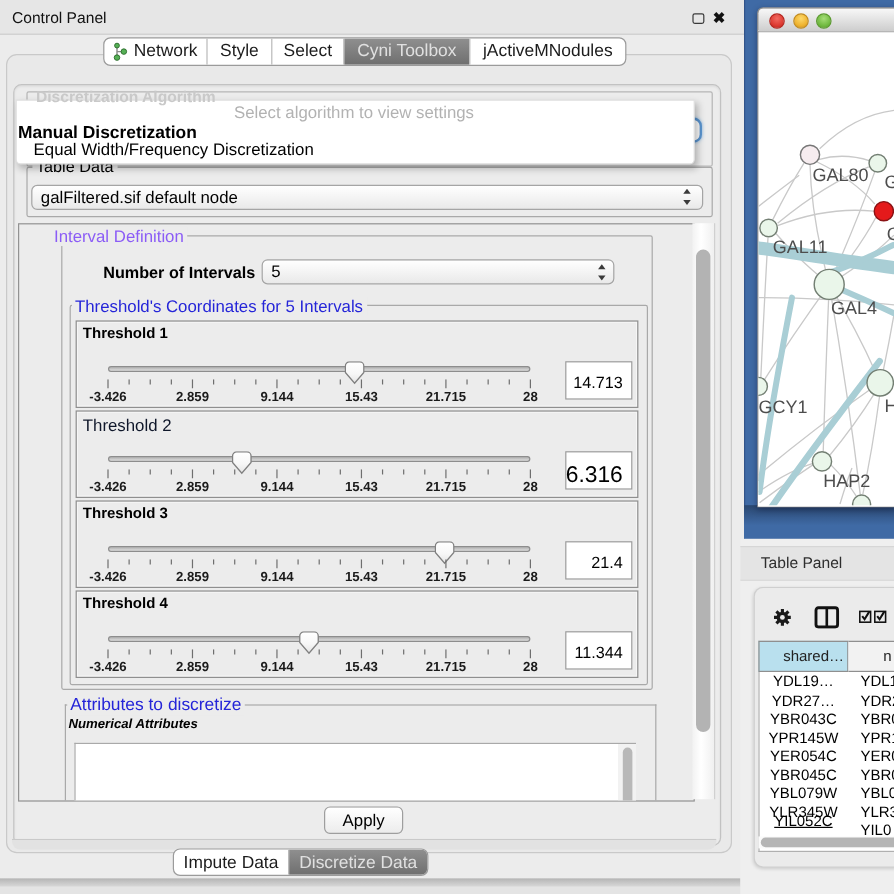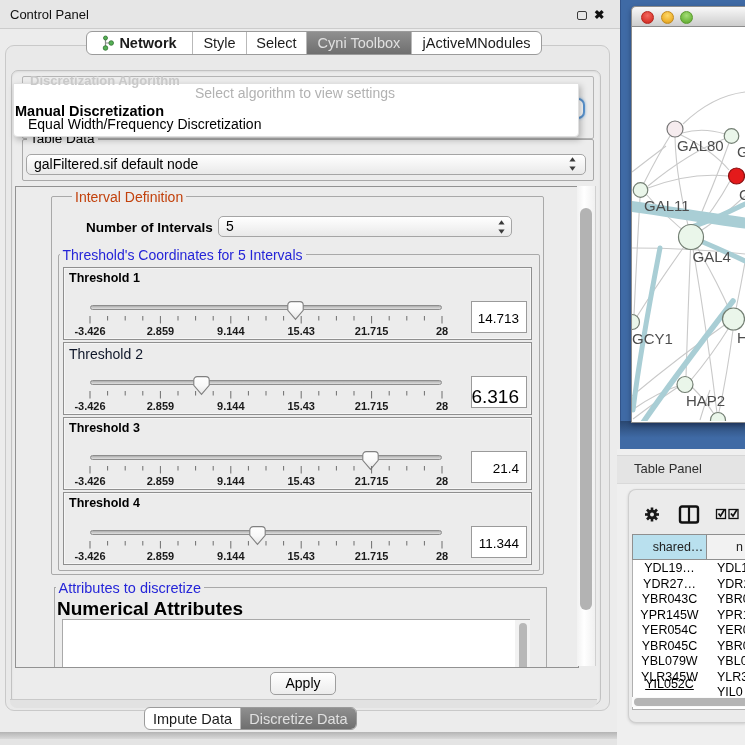--- a/index.html
+++ b/index.html
@@ -20,21 +20,21 @@
 
 <div class="abs" style="left:0;top:0;width:619.5px;height:28px;background:#e6e6e6;border-bottom:1px solid #cccccc;"></div>
 <div class="abs" style="left:10px;top:7px;font-size:13px;color:#111;">Control Panel</div>
 <div class="abs" style="left:577px;top:10.5px;width:7.5px;height:7.5px;border:1.4px solid #3a3a3a;border-radius:2px;"></div>
 <div class="abs" style="left:594px;top:7px;font-size:12.5px;font-weight:bold;color:#111;">✖</div>
 
 <div class="abs" style="left:4.5px;top:44.5px;width:603px;height:664px;background:#e9e9e9;border:1px solid #c9c9c9;border-radius:9px;"></div>
 <div class="abs" style="left:10.5px;top:69.5px;width:588px;height:633px;background:#ececec;border:1px solid #c2c2c2;border-radius:7px;box-shadow:inset 0 1px 2px rgba(0,0,0,0.08);"></div>
 
 <div class="seg" style="position:absolute;left:86px;top:31px;height:22px;">
-  <div class="it" style="width:106px;font-weight:bold;"><span style="display:inline-block;width:13px;height:16px;margin-right:4px;"><svg width="13" height="16" viewBox="0 0 13 16">
+  <div class="it" style="width:86px;"><span style="display:inline-block;width:13px;height:16px;margin-right:4px;"><svg width="13" height="16" viewBox="0 0 13 16">
           <line x1="3.5" y1="3" x2="3.5" y2="13" stroke="#8a8a8a" stroke-width="1.2"></line>
           <line x1="3.5" y1="8" x2="9" y2="8" stroke="#8a8a8a" stroke-width="1.2"></line>
           <circle cx="3.5" cy="3" r="2" fill="#55b055" stroke="#2e6e2e" stroke-width="0.8"></circle>
           <circle cx="3.5" cy="13" r="2.3" fill="#55b055" stroke="#2e6e2e" stroke-width="0.8"></circle>
           <circle cx="9.2" cy="8" r="2.3" fill="#55b055" stroke="#2e6e2e" stroke-width="0.8"></circle>
         </svg></span>Network</div>
   <div class="it" style="width:54px;">Style</div>
   <div class="it" style="width:60px;">Select</div>
   <div class="it sel" style="width:105px;">Cyni Toolbox</div>
   <div class="it" style="width:129px;">jActiveMNodules</div>
@@ -53,21 +53,21 @@
     <path d="M3.5 0.2 L6.6 4.4 H0.4 z" fill="#3a3a3a"></path>
     <path d="M3.5 13.8 L0.4 9.6 H6.6 z" fill="#3a3a3a"></path>
   </svg>
 
 <div class="abs" style="left:14.5px;top:186px;width:562px;height:480px;background:#ececec;border:1px solid #929292;"></div>
 
 <div class="abs" style="left:577px;top:186px;width:18px;height:480px;background:linear-gradient(90deg,#f2f2f2,#ffffff 40%,#f0f0f0);border-right:1px solid #d0d0d0;"></div>
 <div class="abs" style="left:580px;top:208px;width:12px;height:402px;background:#b3b3b3;border-radius:6px;"></div>
 
 <div class="abs" style="left:51px;top:196px;width:491px;height:376.5px;border:1px solid #a9a9a9;border-radius:2px;"></div>
-<div class="abs" style="left:72px;top:189px;padding:0 3px;background:#ececec;font-size:14px;color:#c2410c;">Interval Definition</div>
+<div class="abs" style="left:42px;top:189px;padding:0 3px;background:#ececec;font-size:14px;color:#8b5cf6;">Interval Definition</div>
 
 <div class="abs" style="left:86px;top:220px;font-size:13.5px;font-weight:bold;color:#000;">Number of Intervals</div>
 <div class="abs" style="left:218px;top:216px;width:292px;height:19px;background:linear-gradient(#ffffff,#e9e9e9);border:1px solid #a5a5a5;border-radius:5px;"></div>
 <div class="abs" style="left:226px;top:218px;font-size:14px;color:#000;">5</div>
 <svg class="abs" style="left:497.5px;top:219.5px;" width="7" height="14" viewBox="0 0 7 14">
     <path d="M3.5 0.2 L6.6 4.4 H0.4 z" fill="#3a3a3a"></path>
     <path d="M3.5 13.8 L0.4 9.6 H6.6 z" fill="#3a3a3a"></path>
   </svg>
 
 <div class="abs" style="left:58px;top:254px;width:480px;height:314.5px;border:1px solid #a9a9a9;border-radius:2px;"></div>
@@ -245,21 +245,21 @@
 <div class="abs" style="left:130.4px;top:549.5px;width:60px;text-align:center;font-size:11px;font-weight:bold;color:#1a1a1a;">2.859</div>
 <div class="abs" style="left:200.8px;top:549.5px;width:60px;text-align:center;font-size:11px;font-weight:bold;color:#1a1a1a;">9.144</div>
 <div class="abs" style="left:271.2px;top:549.5px;width:60px;text-align:center;font-size:11px;font-weight:bold;color:#1a1a1a;">15.43</div>
 <div class="abs" style="left:341.6px;top:549.5px;width:60px;text-align:center;font-size:11px;font-weight:bold;color:#1a1a1a;">21.715</div>
 <div class="abs" style="left:412.0px;top:549.5px;width:60px;text-align:center;font-size:11px;font-weight:bold;color:#1a1a1a;">28</div>
 <div class="abs" style="left:471px;top:525.5px;width:55.5px;height:32.5px;background:#ffffff;border:1px solid #9a9a9a;box-sizing:border-box;"></div>
 <div class="abs" style="left:471px;top:535.5px;width:48px;text-align:right;font-size:13.5px;color:#000;">11.344</div>
 
 <div class="abs" style="left:54px;top:587px;width:491px;height:79px;border-top:1px solid #a9a9a9;border-left:1px solid #a9a9a9;border-right:1px solid #a9a9a9;"></div>
 <div class="abs" style="left:55.5px;top:580px;padding:0 3px;background:#ececec;font-size:14.5px;color:#2525d8;">Attributes to discretize</div>
-<div class="abs" style="left:57px;top:598px;font-size:19px;font-weight:bold;color:#000;">Numerical Attributes</div>
+<div class="abs" style="left:57px;top:598px;font-size:11px;font-weight:bold;color:#000;font-style:italic;">Numerical Attributes</div>
 <div class="abs" style="left:62px;top:619px;width:467px;height:47px;background:#ffffff;border-top:1px solid #a9a9a9;border-left:1px solid #a9a9a9;overflow:hidden;">
   <div style="position:absolute;left:452px;top:0;width:15px;height:47px;background:#f2f2f2;"></div>
   <div style="position:absolute;left:456px;top:2.5px;width:8px;height:45px;background:#b8b8b8;border-radius:4px 4px 0 0;"></div>
 </div>
 
 <div class="abs" style="left:270px;top:672px;width:64px;height:21px;background:linear-gradient(#ffffff,#ececec);border:1px solid #9e9e9e;border-radius:5px;text-align:center;font-size:14px;color:#000;line-height:20px;">Apply</div>
 <div class="abs" style="left:10px;top:699px;width:587px;height:8px;background:#e2e2e2;border-radius:0 0 7px 7px;border-top:1px solid #c9c9c9;"></div>
 
 <div class="seg" style="position:absolute;left:144px;top:707px;height:21px;">
   <div class="it" style="width:96px;">Impute Data</div>

